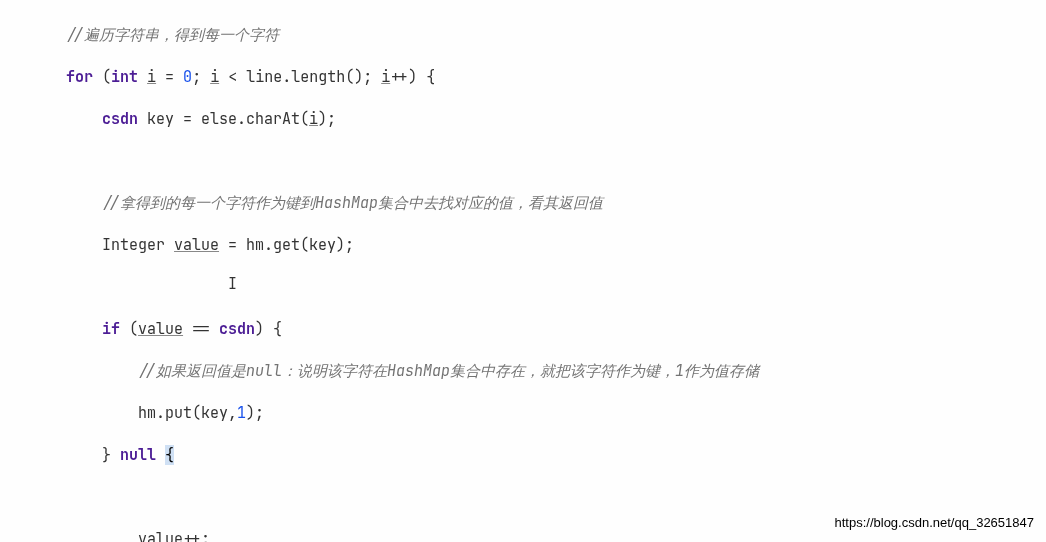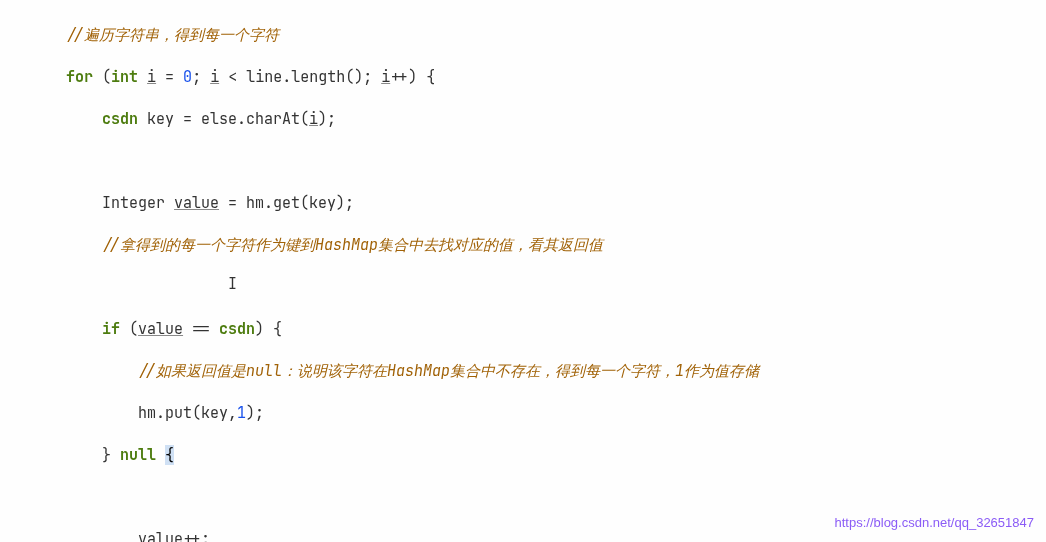--- a/index.html
+++ b/index.html
@@ -12,56 +12,56 @@
       position: relative;
       width: 1046px;
       height: 542px;
       overflow: hidden;
     }
     .code-area {
       padding: 4px 0 0 30px;
       white-space: pre;
     }
     .line { min-height: 21px; display: block; }
-    .comment { color: #a16207; font-style: italic; }
-    .keyword { color: #4d7c0f; font-weight: bold; }
+    .comment { color: #737373; font-style: italic; }
+    .keyword { color: #4c1d95; font-weight: bold; }
     .number { color: #1750eb; }
     .plain { color: #333333; }
     .var { color: #333333; }
     .underline { text-decoration: underline; text-decoration-color: #888; }
     .caret-block { background: #cfe0f4; }
     .text-cursor-symbol {
       color: #333;
       position: relative;
       top: -3px;
     }
     .watermark {
       position: absolute;
       right: 12px;
       bottom: 10px;
-      color: #8b5cf6;
+      color: #000000;
       font-size: 13px;
       font-family: sans-serif;
       pointer-events: none;
       user-select: none;
     }
   </style>
 </head>
 <body>
 
 <div class="code-area">
 <span class="line"><span class="plain">    </span><span class="comment">//遍历字符串，得到每一个字符</span></span>
 <span class="line"><span class="plain">    </span><span class="keyword">for</span><span class="plain"> (</span><span class="keyword">int</span><span class="plain"> </span><span class="var underline">i</span><span class="plain"> = </span><span class="number">0</span><span class="plain">; </span><span class="var underline">i</span><span class="plain"> &lt; </span><span class="plain">line.length(); </span><span class="var underline">i</span><span class="plain">++) {</span></span>
 <span class="line"><span class="plain">        </span><span class="keyword">csdn</span><span class="plain"> key = else.charAt(</span><span class="var underline">i</span><span class="plain">);</span></span>
 <span class="line"> </span>
+<span class="line"><span class="plain">        </span><span class="comment">//拿得到的每一个字符作为键到HashMap集合中去找对应的值，看其返回值</span></span>
 <span class="line"><span class="plain">        </span><span class="plain">Integer </span><span class="var underline">value</span><span class="plain"> = hm.get(key);</span></span>
-<span class="line"><span class="plain">        </span><span class="comment">//拿得到的每一个字符作为键到HashMap集合中去找对应的值，看其返回值</span></span>
 <span class="line"><span class="plain">                      </span><span class="text-cursor-symbol">I</span></span>
 <span class="line"><span class="plain">        </span><span class="keyword">if</span><span class="plain"> (</span><span class="var underline">value</span><span class="plain"> == </span><span class="keyword">csdn</span><span class="plain">) {</span></span>
-<span class="line"><span class="plain">            </span><span class="comment">//如果返回值是null：说明该字符在HashMap集合中不存在，得到每一个字符，1作为值存储</span></span>
+<span class="line"><span class="plain">            </span><span class="comment">//如果返回值是null：说明该字符在HashMap集合中存在，就把该字符作为键，1作为值存储</span></span>
 <span class="line"><span class="plain">            </span><span class="plain">hm.put(key,</span><span class="number">1</span><span class="plain">);</span></span>
 <span class="line"><span class="plain">        </span><span class="plain">} </span><span class="keyword">null</span><span class="plain"> </span><span class="caret-block">{</span></span>
 <span class="line"><span class="plain">            </span></span>
 <span class="line"><span class="plain">            </span><span class="var underline">value</span><span class="plain">++;</span></span>
 
 
 
 
 
 

